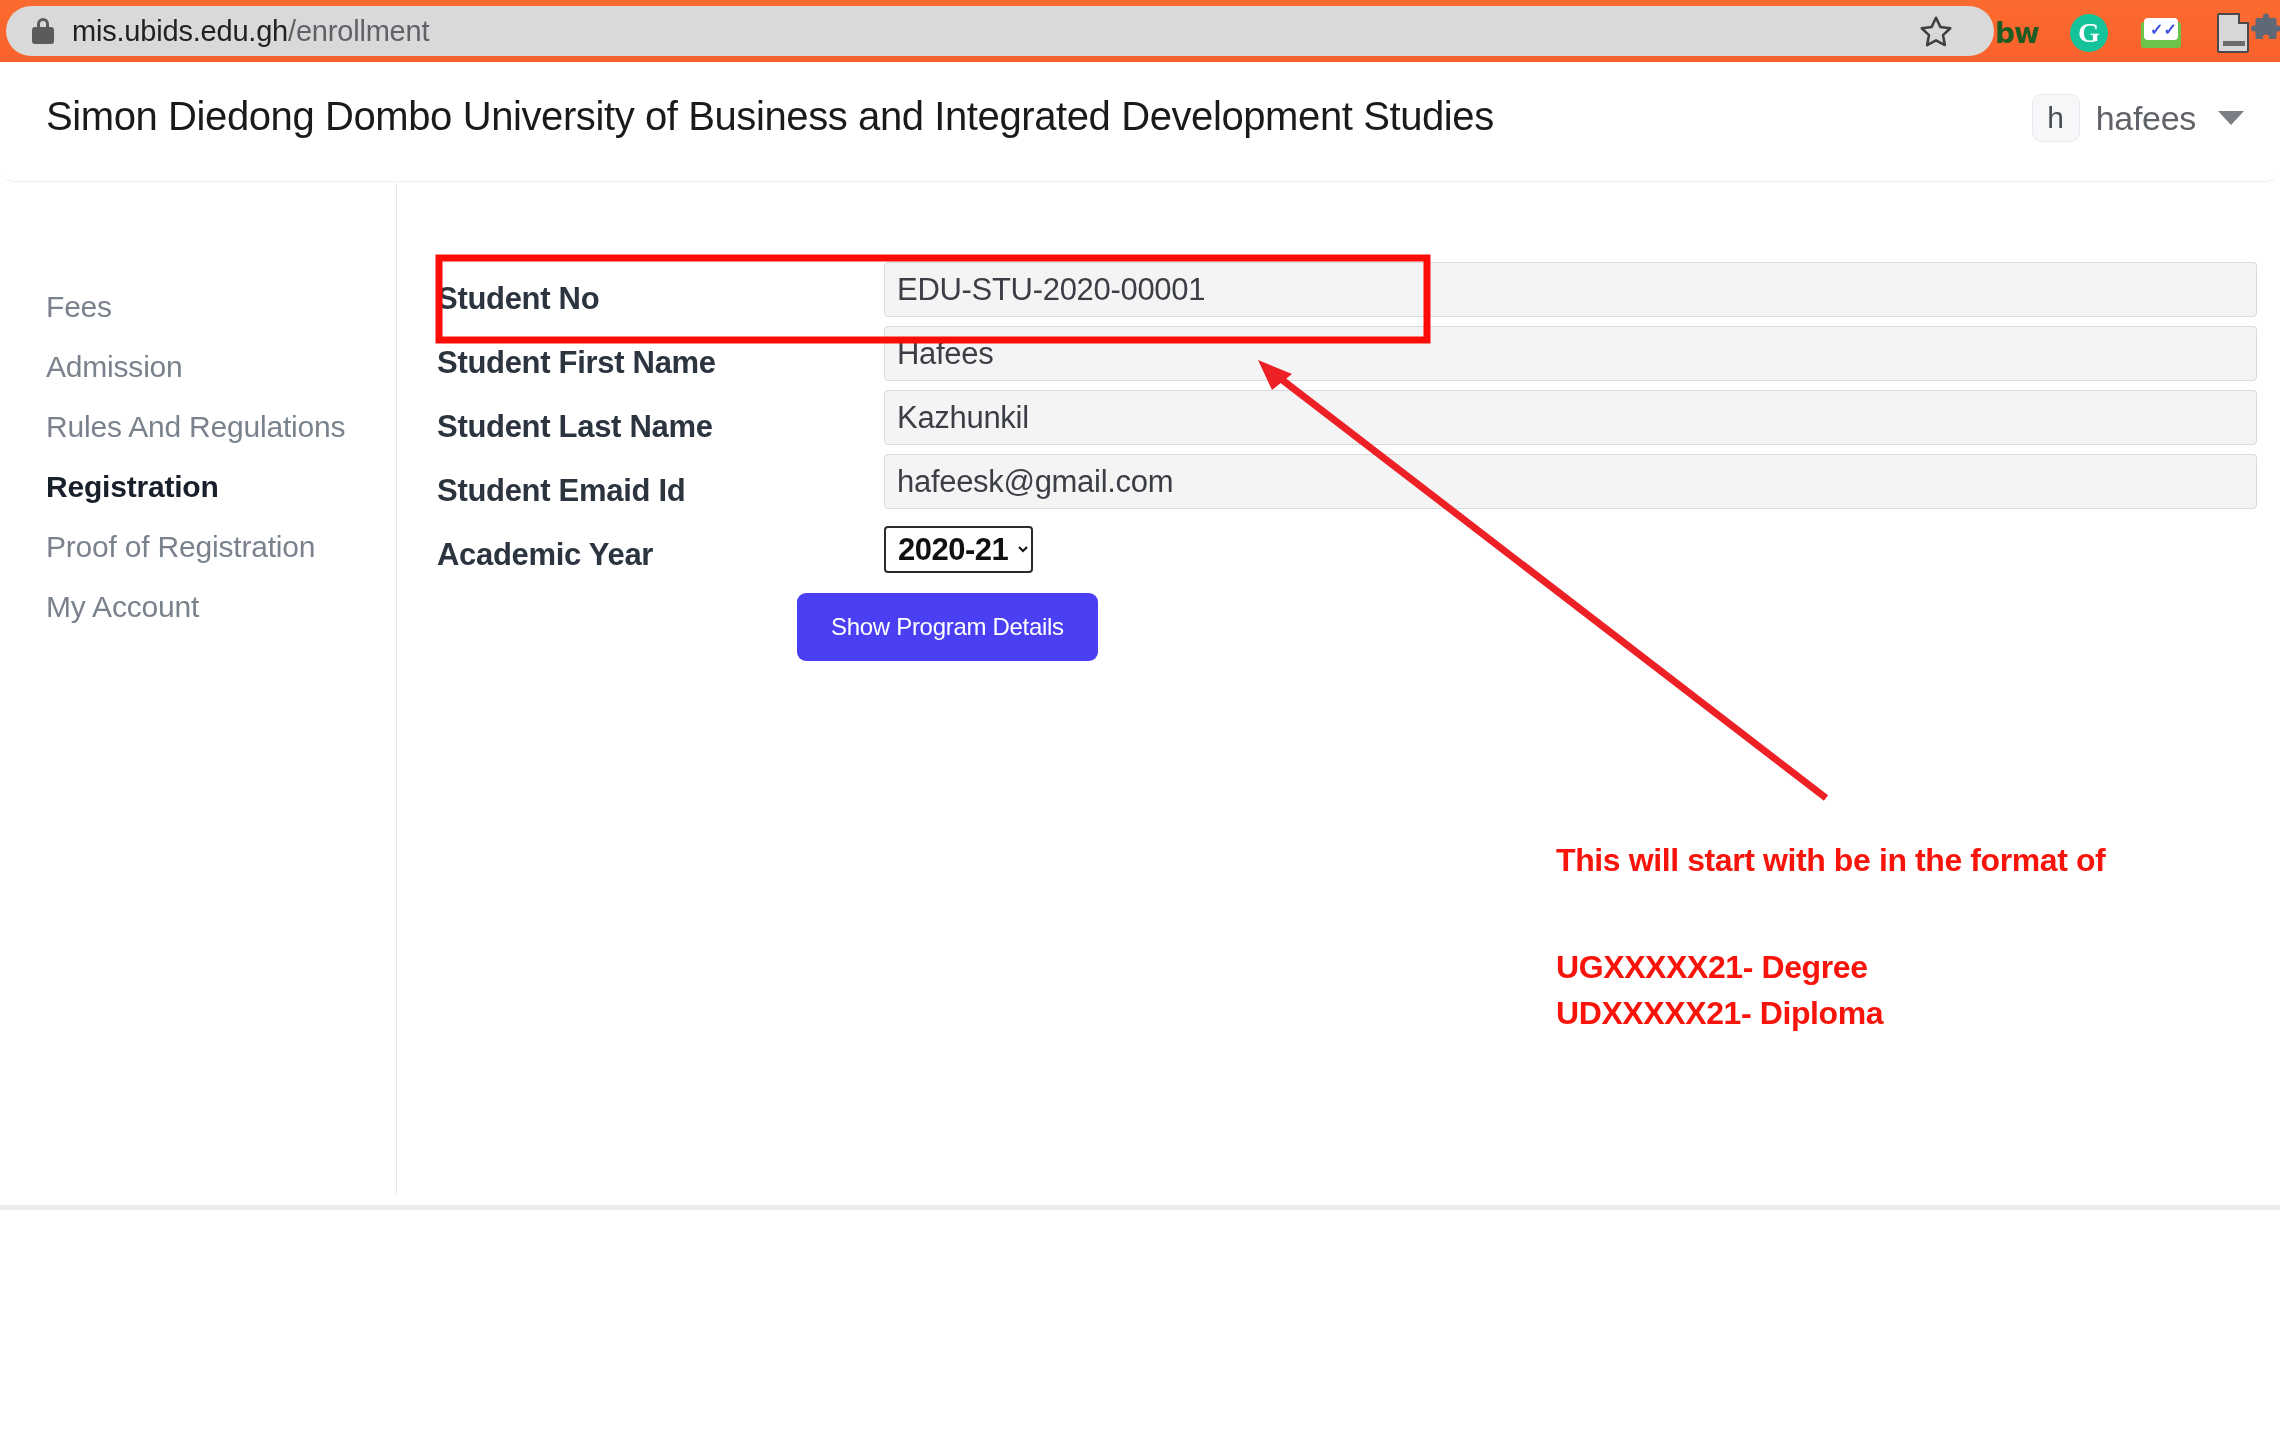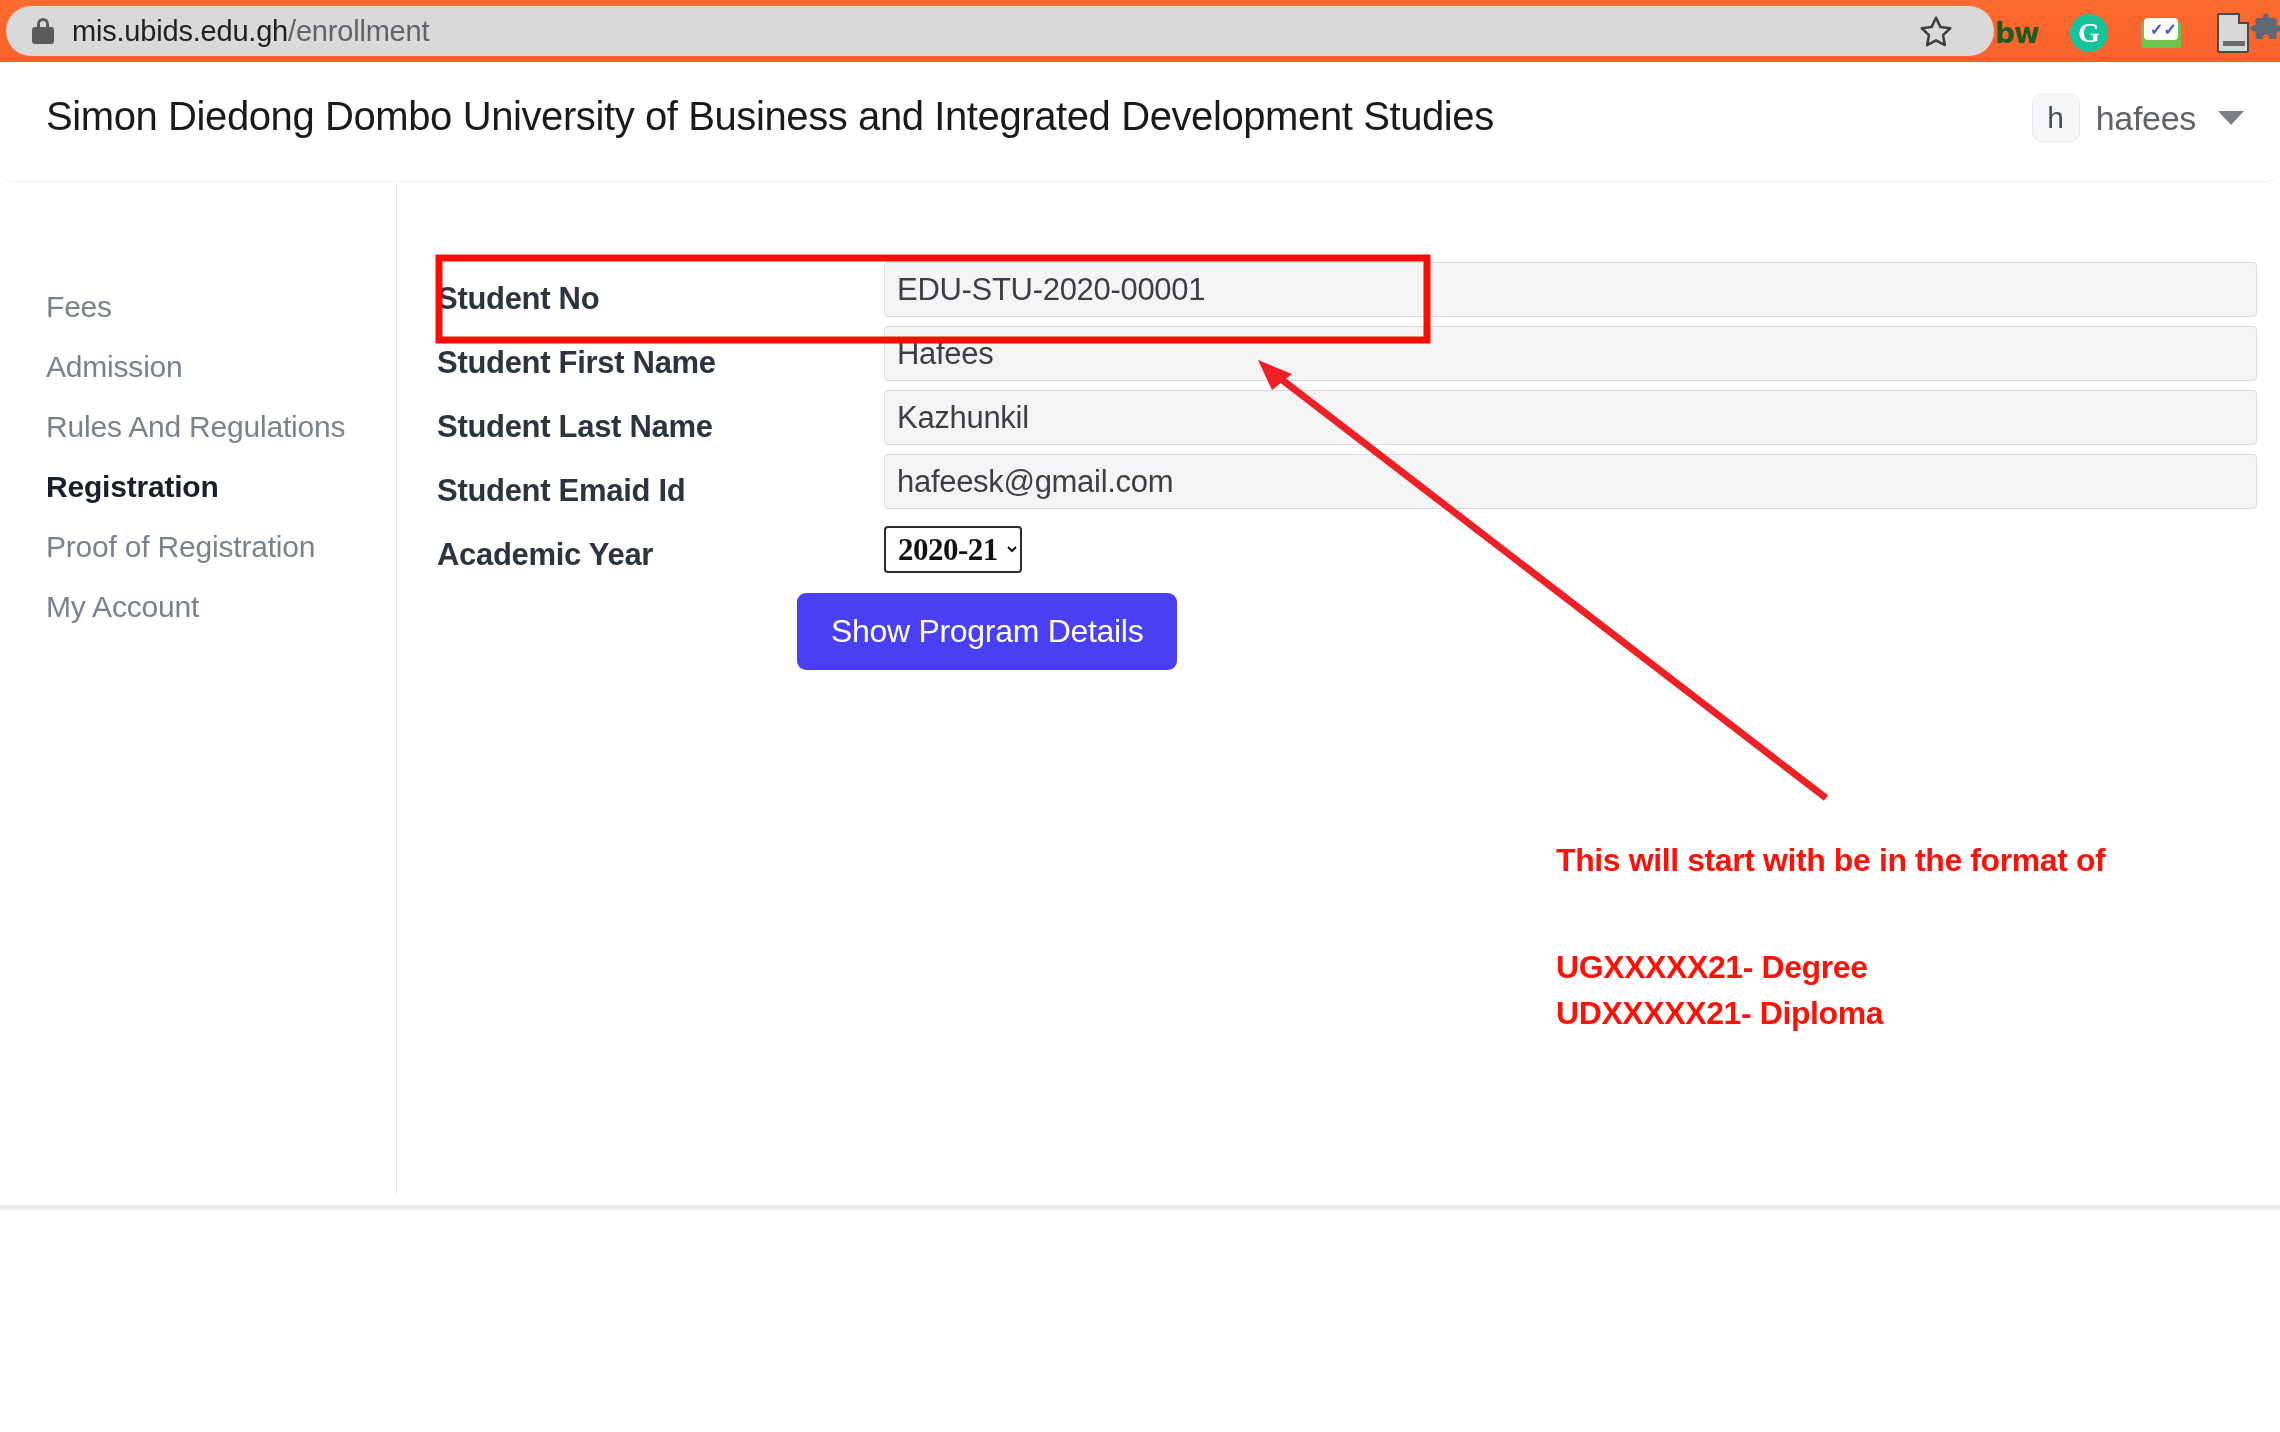--- a/index.html
+++ b/index.html
@@ -93,27 +93,27 @@
     letter-spacing:-0.3px; padding-left:19px; white-space:nowrap;
   }
   .form-field { flex:1; display:flex; align-items:center; }
   .txt-input {
     width:100%; height:55px; background:#f4f4f5; border:1px solid #d9dadd; border-radius:4px;
     font-size:31px; color:#3b3f45; font-family:"Liberation Sans", sans-serif;
     padding: 0 12px; letter-spacing:-0.3px; outline:none;
   }
   .yr-select {
     height:47px; background:#fff; border:2px solid #2b2b2b; border-radius:4px;
-    font-size:31px; font-weight:bold; color:#111; font-family:Liberation Serif, serif;
+    font-size:31px; font-weight:bold; color:#111; font-family:Liberation Sans, sans-serif;
     padding: 0 6px 0 8px; letter-spacing:-0.5px; outline:none; cursor:pointer;
   }
   .btn-wrap { position:absolute; left:400px; top:410px; }
   .primary-btn {
     background:#4a3ff2; color:#fff; border:none; border-radius:9px;
-    font-size:32px; font-family:"Liberation Sans", sans-serif; letter-spacing:-0.3px;
+    font-size:24px; font-family:"Liberation Sans", sans-serif; letter-spacing:-0.3px;
     padding: 20px 34px; cursor:pointer;
   }
 
   
   .anno-svg { position:absolute; left:0; top:0; width:2280px; height:1432px; pointer-events:none; }
   .anno-text {
     position:absolute; left:1556px; top:838px; width:720px;
     color:#f8140a; font-size:32px; font-weight:bold; letter-spacing:-0.4px; line-height:1.0;
   }
   .anno-text .gap { display:block; height:62px; }

